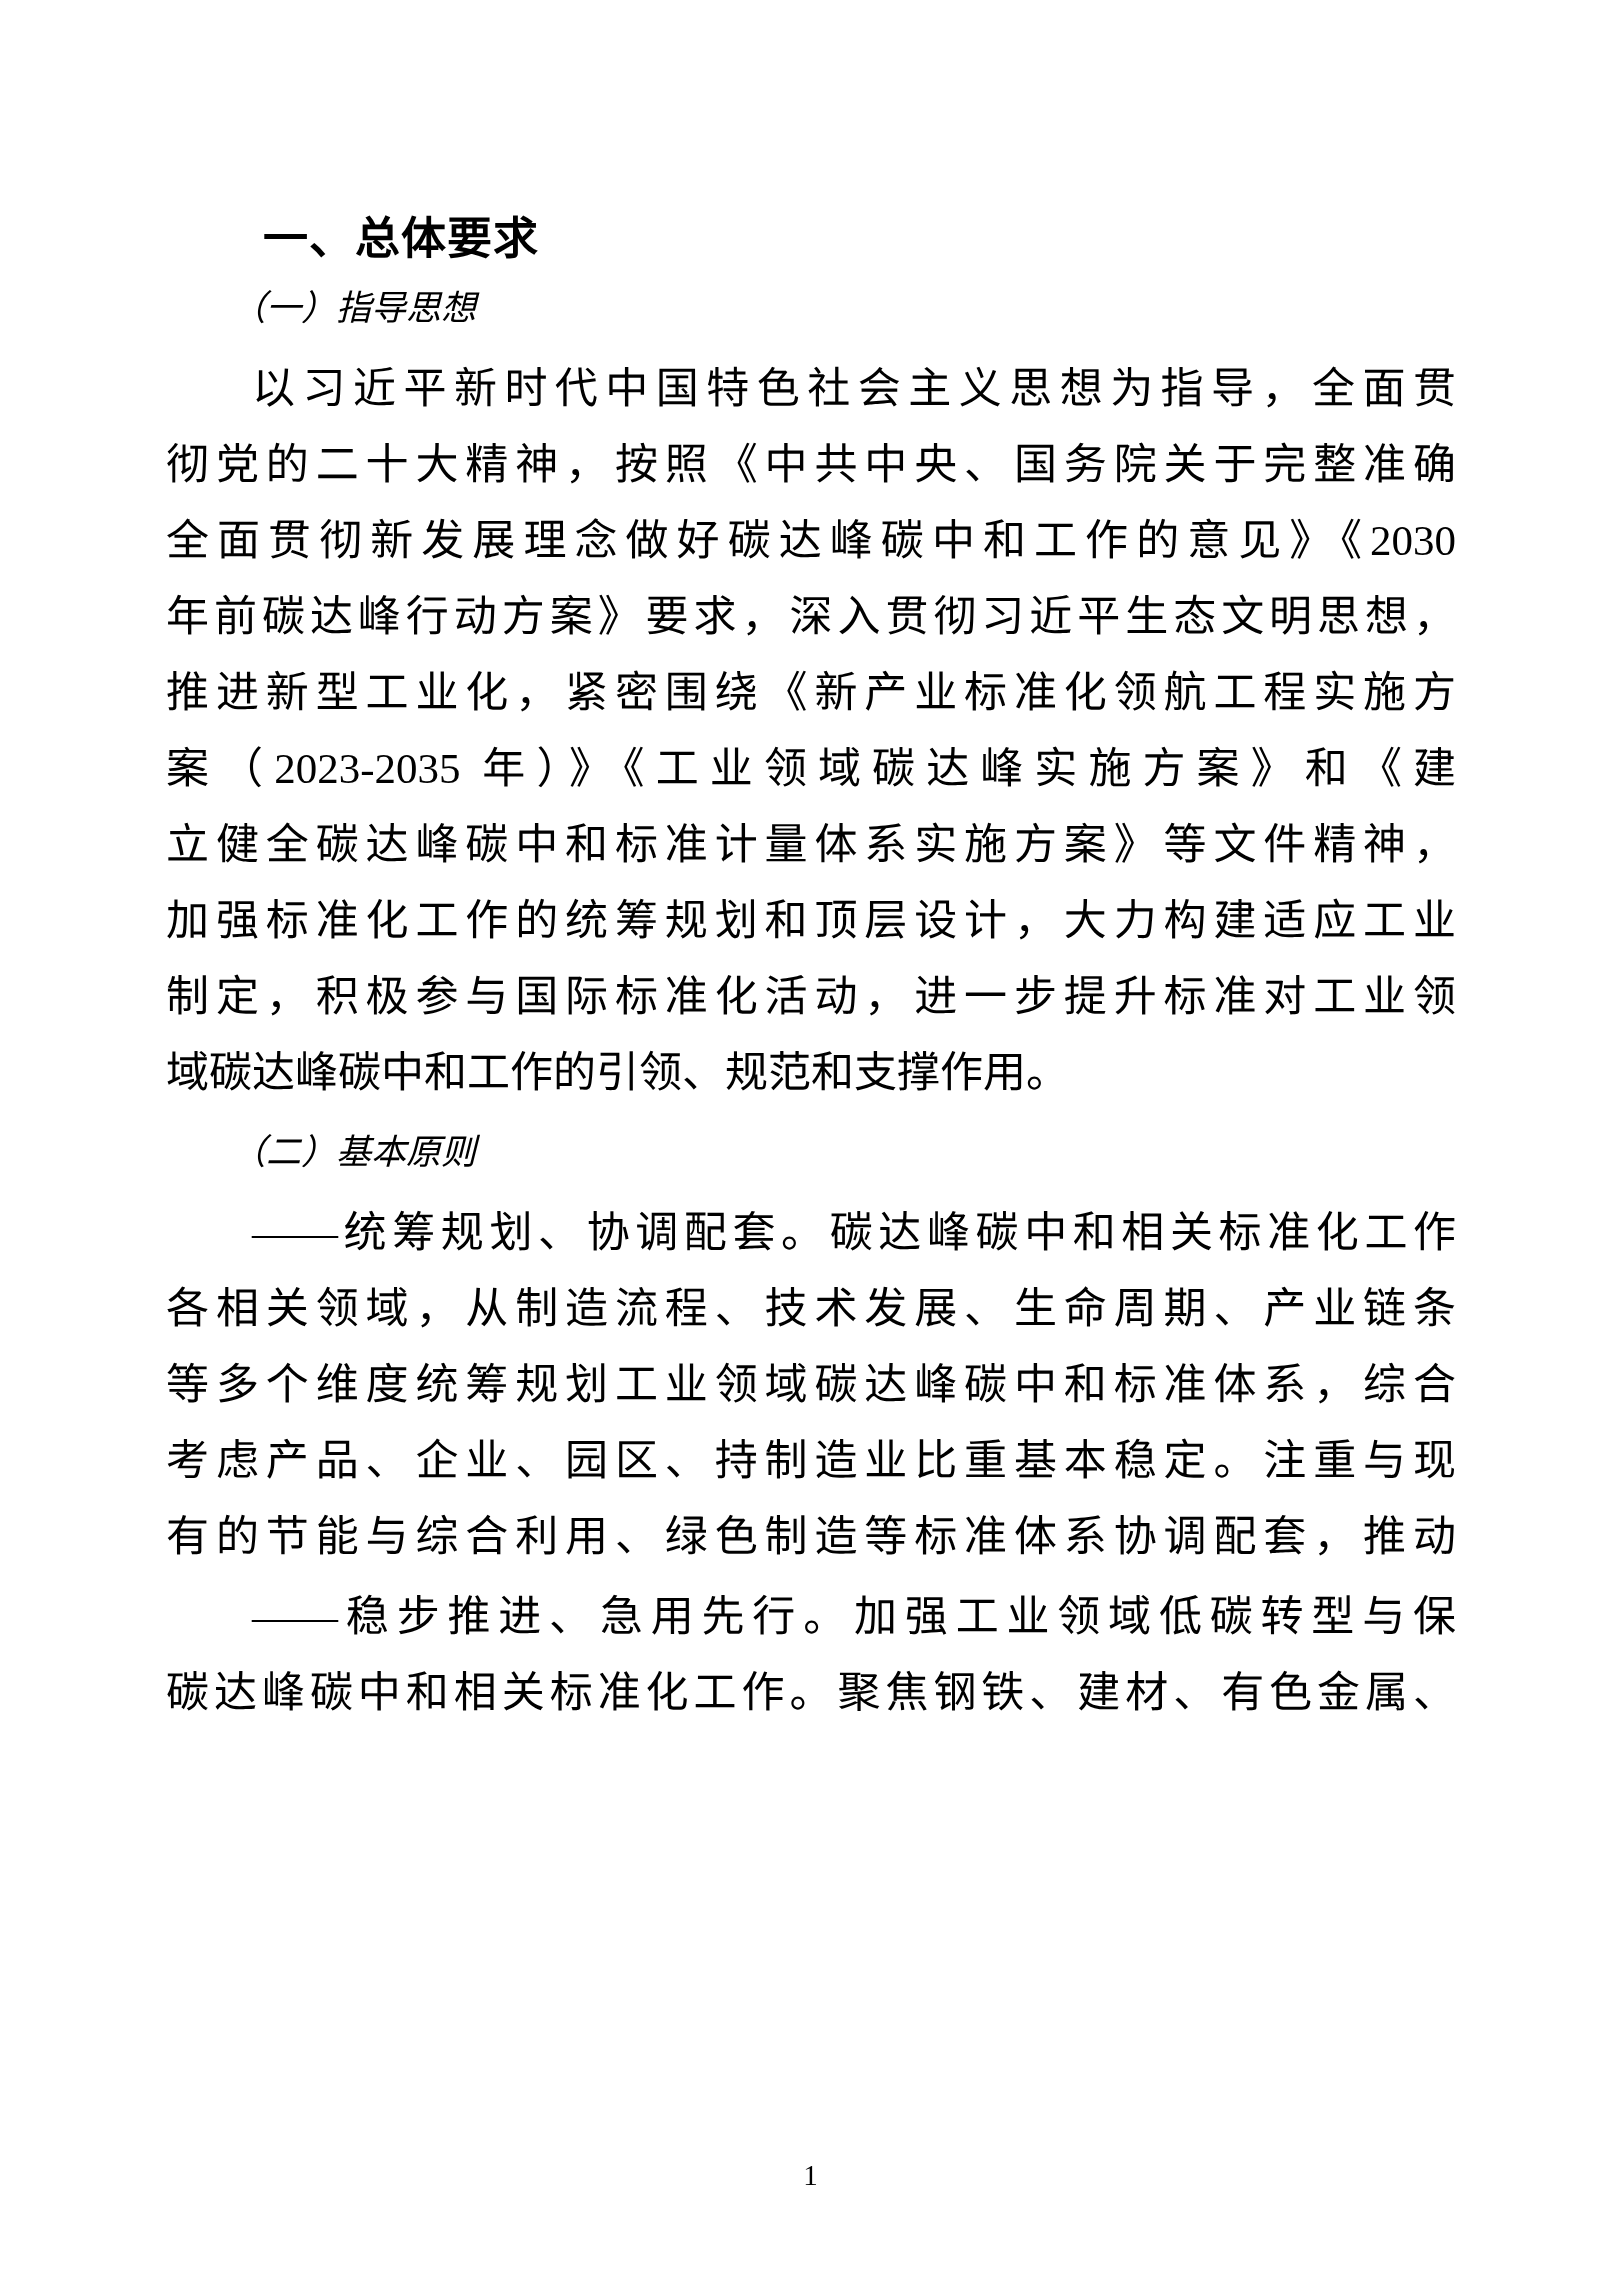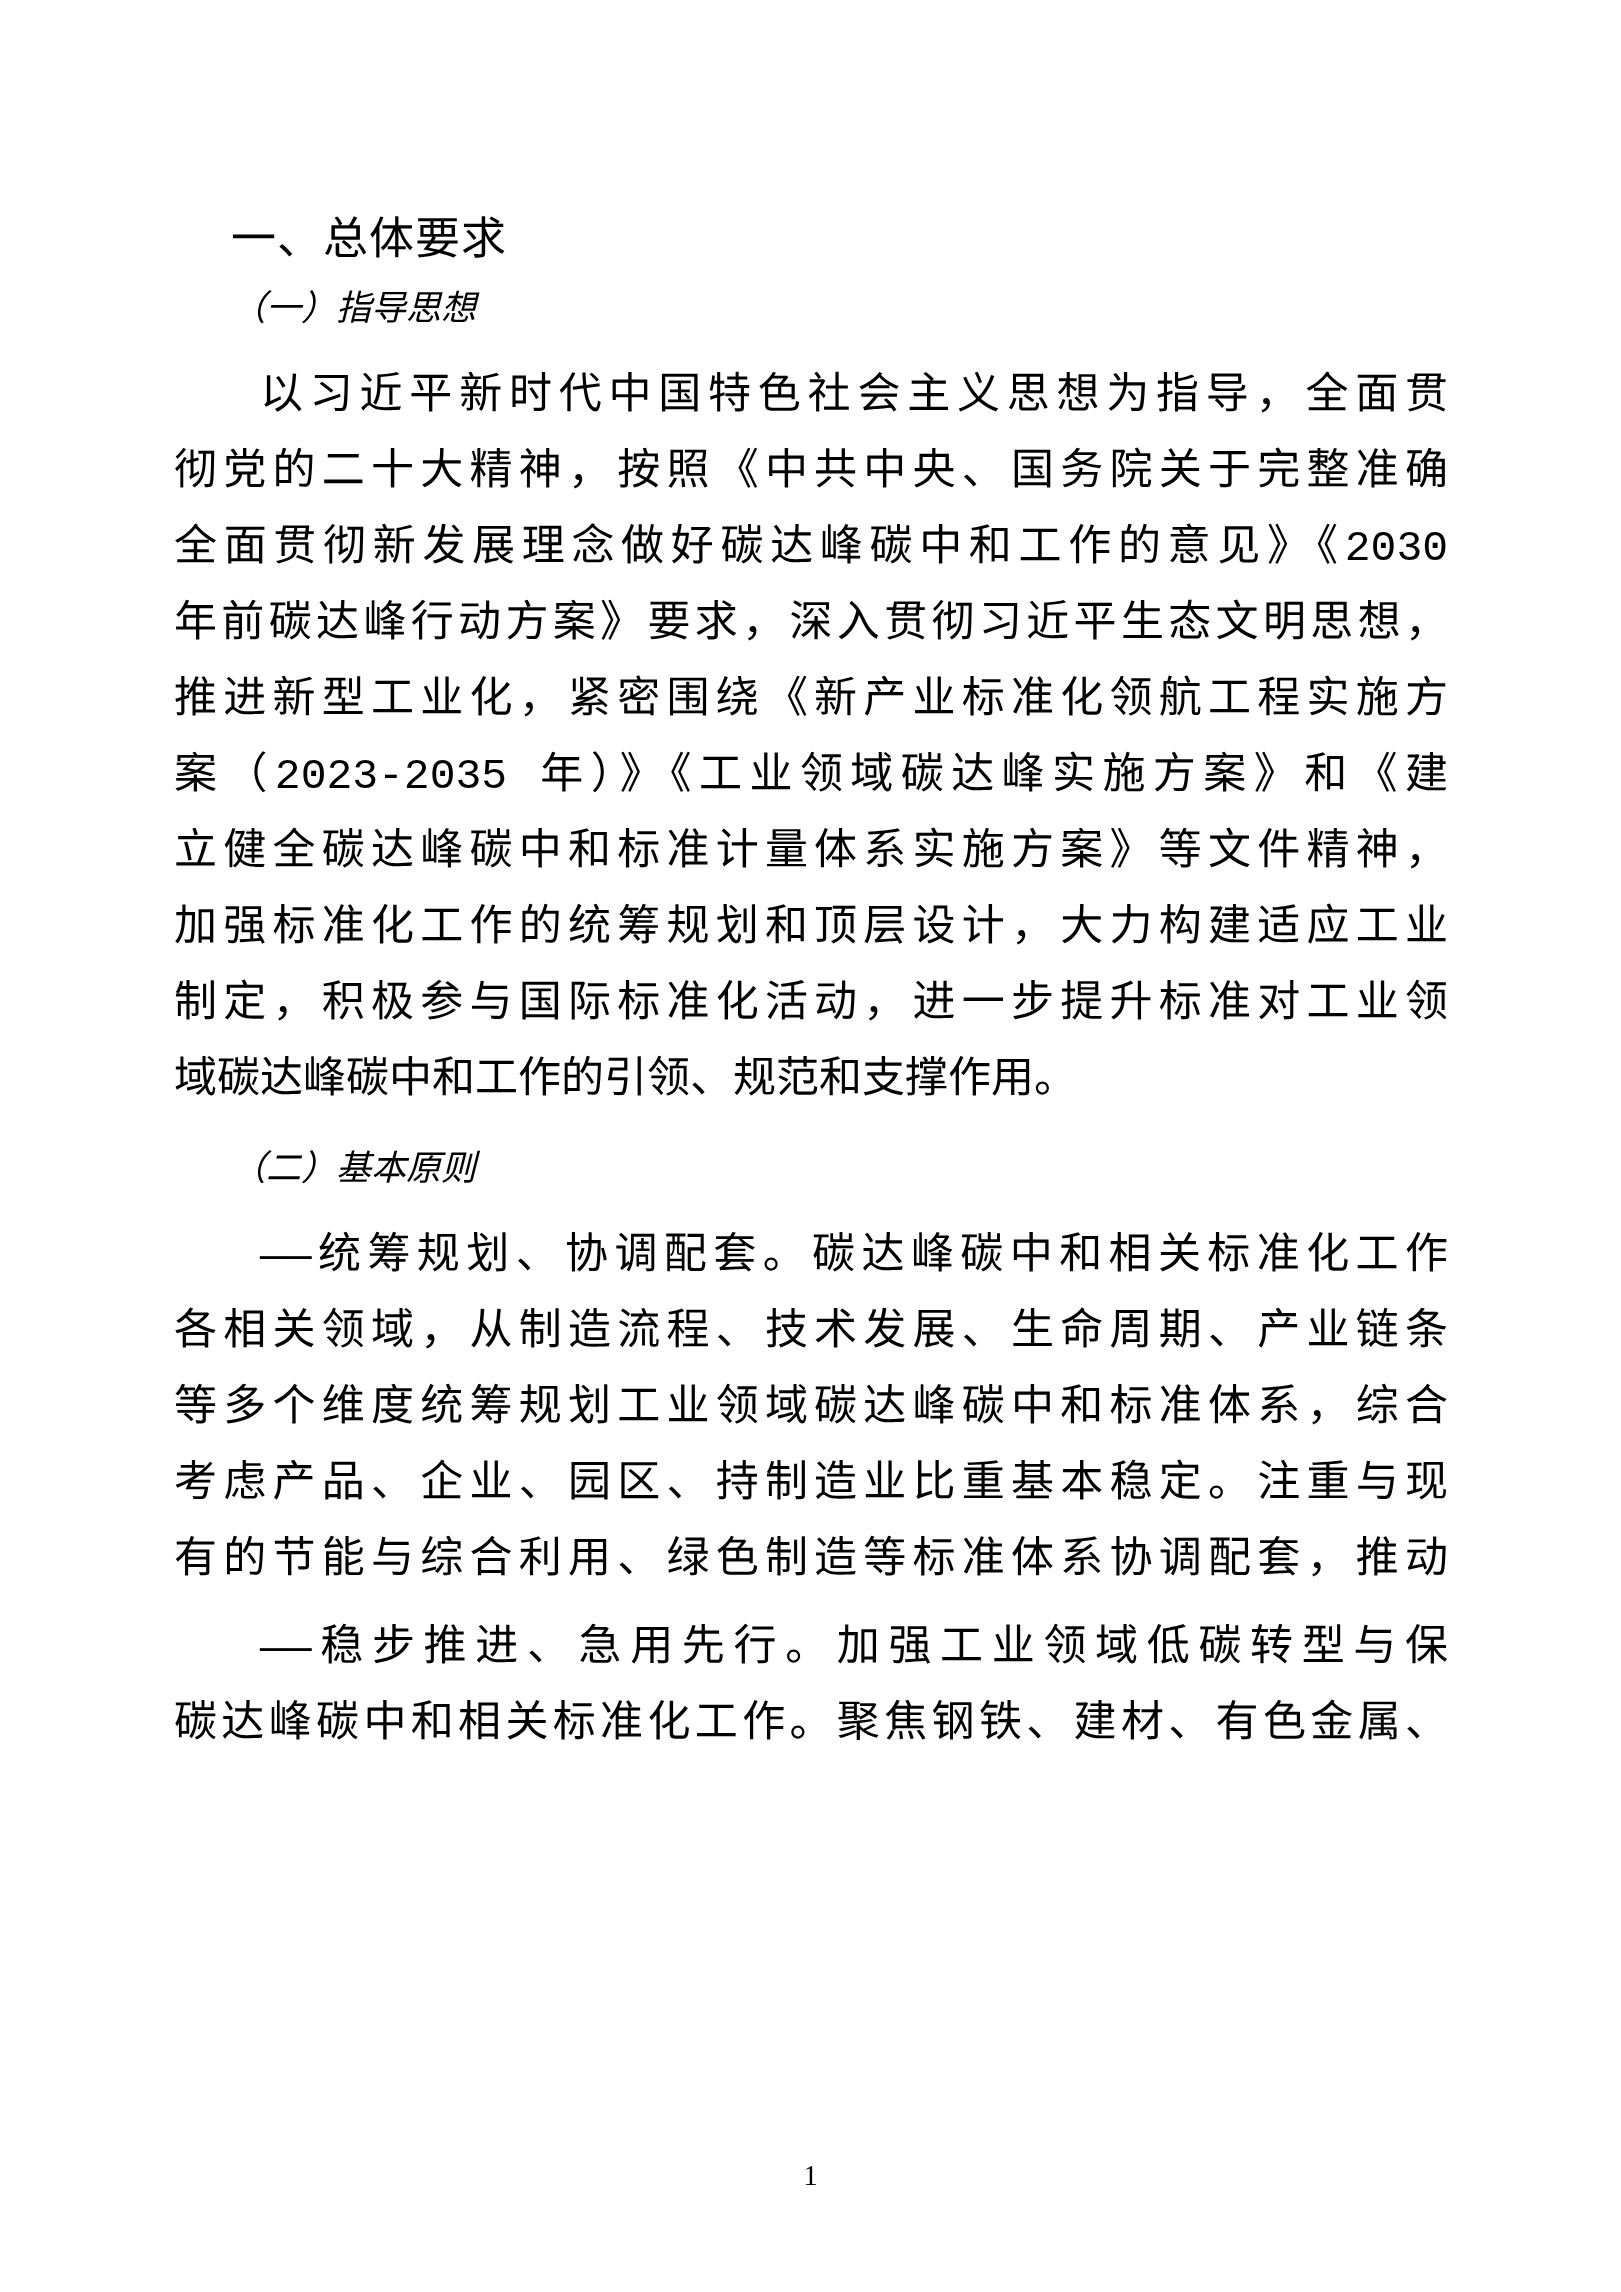--- a/index.html
+++ b/index.html
@@ -13,33 +13,33 @@
     height: 2293px;
     background: #ffffff;
     color: #000000;
     box-sizing: border-box;
     padding: 206px 161px 0 162px;
     font-family: "Liberation Serif", "DejaVu Serif", serif;
     overflow: hidden;
   }
   .heading {
     font-family: "Liberation Sans", "DejaVu Sans", sans-serif;
-    font-weight: 400;
+    font-weight: 700;
     font-size: 45px;
     line-height: 65px;
-    margin-left: 69px;
+    margin-left: 101px;
     letter-spacing: 1px;
   }
   .sub {
     font-size: 35px;
     line-height: 76px;
     text-indent: 69px;
     font-style: italic;
   }
-  .para { margin: 12px; font-family: Liberation Mono, monospace; }
+  .para { margin: 4px; }
   .line {
     font-size: 43px;
     line-height: 76px;
     text-align: justify;
     text-align-last: justify;
     text-justify: inter-character;
   }
   .line.end {
     text-align-last: left;
   }

